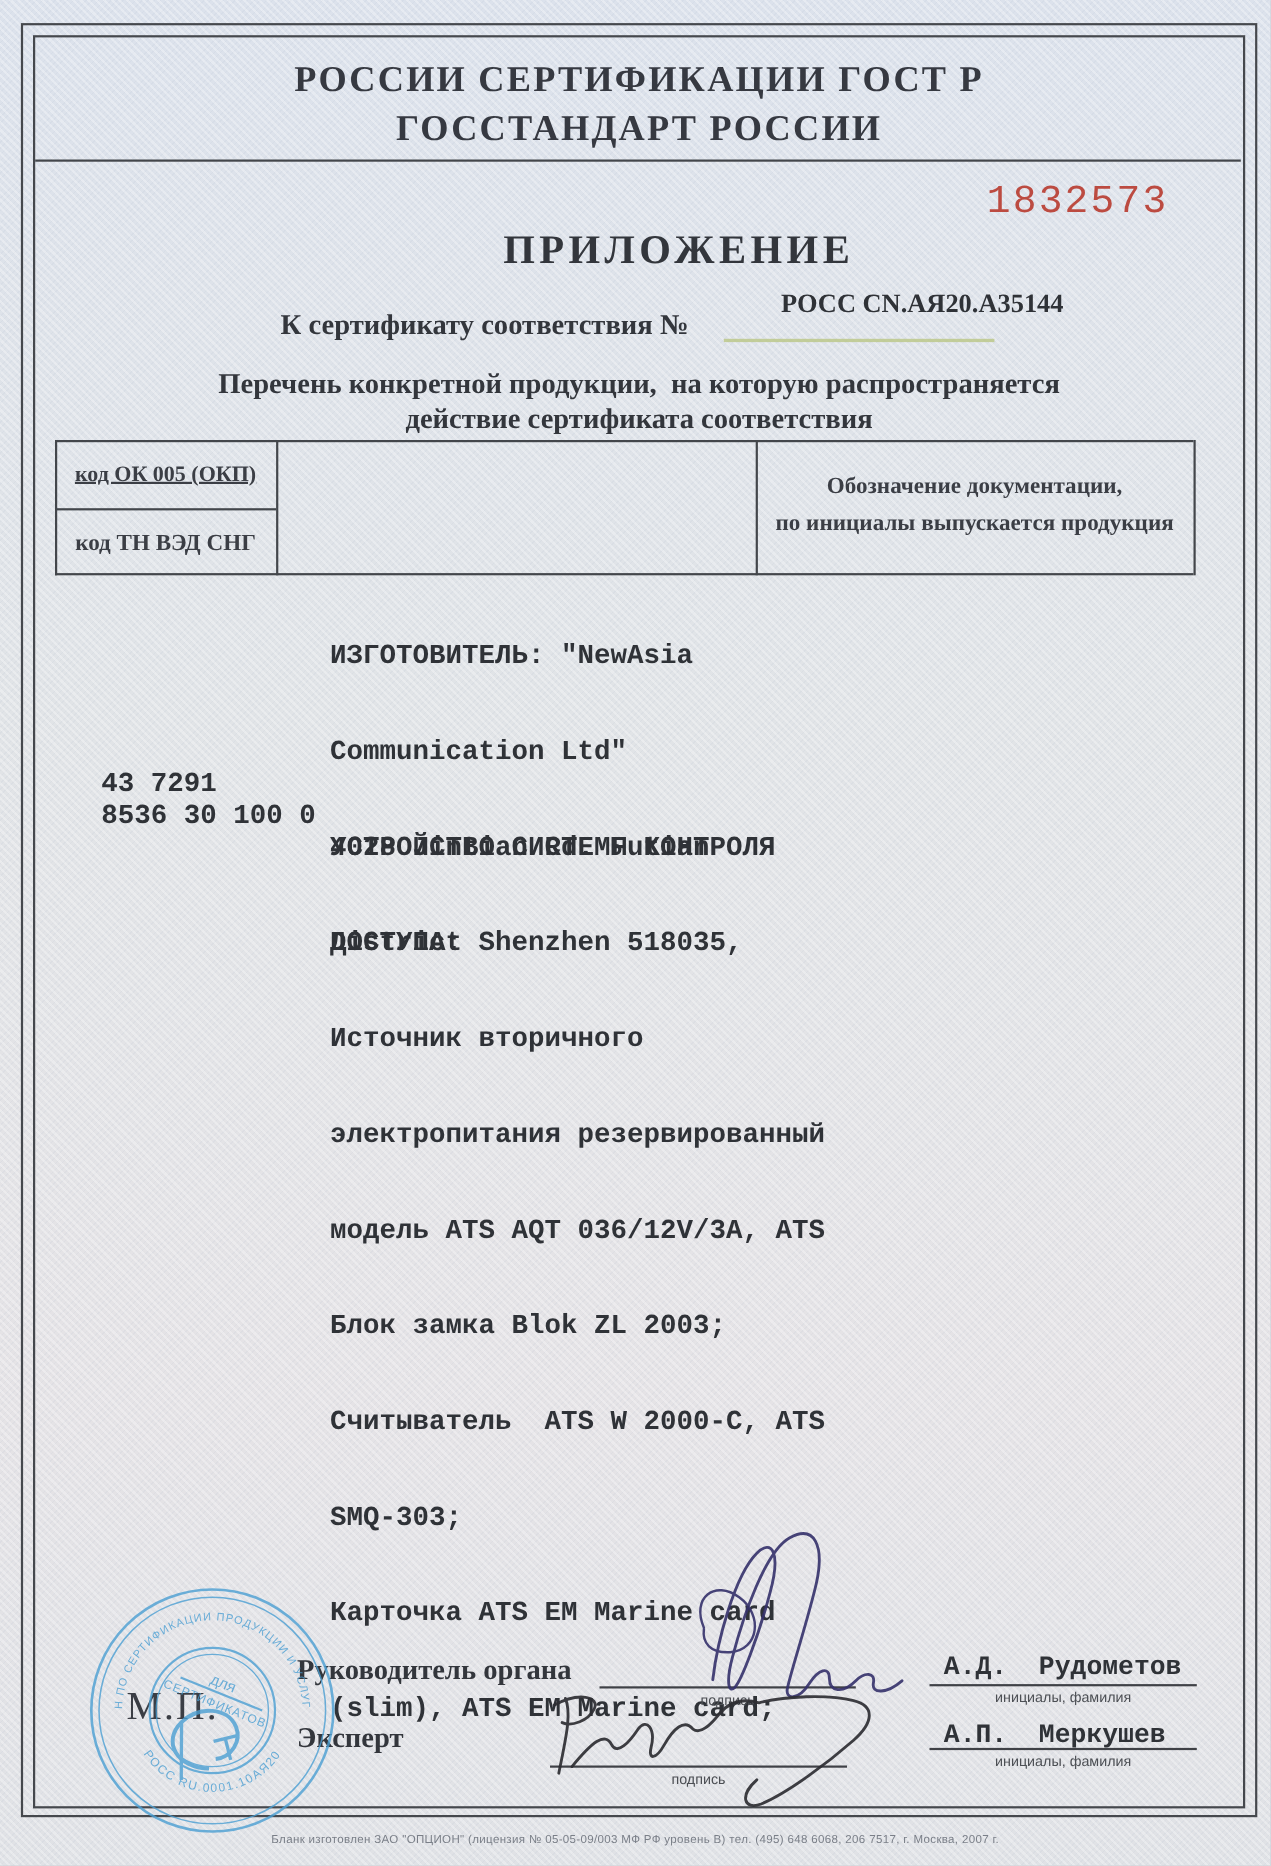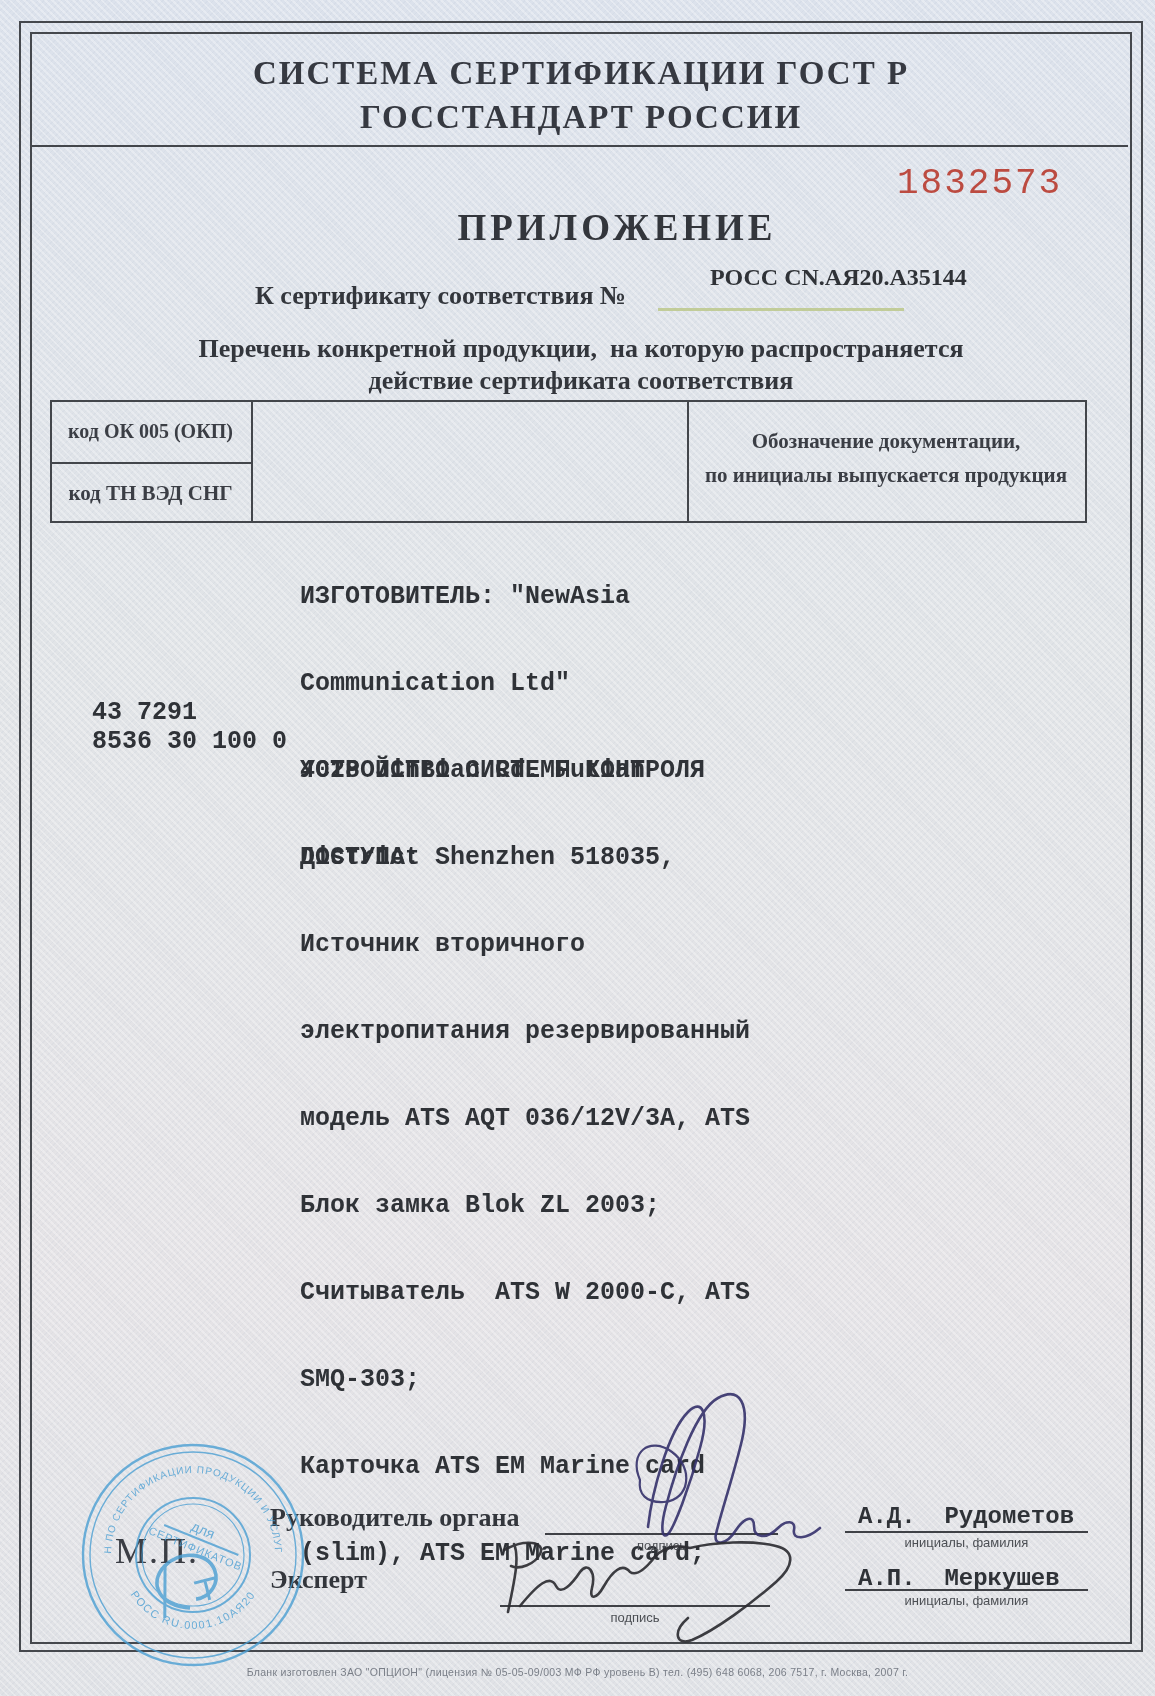--- a/index.html
+++ b/index.html
@@ -39,21 +39,21 @@
 </style>
 </head>
 <body>
 
 <div class="page">
 
   <div class="frame" style="left:19px;top:21px;width:1120px;height:1627px;"></div>
   <div class="frame" style="left:30px;top:32px;width:1098px;height:1608px;"></div>
   <div class="hline" style="left:32px;top:145px;width:1096px;"></div>
 
-  <div class="abs title-line" style="top:55px;">СИСТЕМА СЕРТИФИКАЦИИ ГОСТ Р</div>
+  <div class="abs title-line" style="top:55px;">РОССИИ СЕРТИФИКАЦИИ ГОСТ Р</div>
   <div class="abs title-line" style="top:99px;">ГОССТАНДАРТ РОССИИ</div>
 
   <div class="abs form-number" style="left:897px;top:163px;color:#bc4b41;">1832573</div>
 
   <div class="abs doc-title" style="top:206px;padding-left:36px;">ПРИЛОЖЕНИЕ</div>
 
   <div class="abs cert-label" style="left:255px;top:281px;">К сертификату соответствия №</div>
   <div class="abs mono cert-number" style="left:710px;top:264px;">РОСС CN.АЯ20.А35144</div>
   <div class="underline-olive" style="left:658px;top:308px;width:246px;"></div>
 
@@ -61,21 +61,21 @@
   <div class="abs subtitle" style="top:366px;">действие сертификата соответствия</div>
 
   <div class="hline" style="left:50px;top:400px;width:1035px;"></div>
   <div class="hline" style="left:50px;top:521px;width:1035px;"></div>
   <div class="hline" style="left:50px;top:462px;width:201px;"></div>
   <div class="vline" style="left:50px;top:400px;height:123px;"></div>
   <div class="vline" style="left:251px;top:400px;height:123px;"></div>
   <div class="vline" style="left:687px;top:400px;height:123px;"></div>
   <div class="vline" style="left:1085px;top:400px;height:123px;"></div>
 
-  <div class="abs th" style="left:52px;top:414px;width:197px;font-size:20px;">код ОК 005 (ОКП)</div>
+  <div class="abs th" style="left:52px;top:414px;width:197px;font-size:20px;text-decoration:underline;">код ОК 005 (ОКП)</div>
   <div class="abs th" style="left:52px;top:476px;width:197px;font-size:21px;">код ТН ВЭД СНГ</div>
   <div class="abs th" style="left:689px;top:424px;width:394px;">
     <div>Обозначение документации,</div>
     <div>по инициалы выпускается продукция</div>
   </div>
 
   <div class="abs mono body-block" style="left:300px;top:524px;">
     <div>ИЗГОТОВИТЕЛЬ: "NewAsia</div>
     <div>Communication Ltd"</div>
     <div>4028 Jintian Rd. Futian</div>

